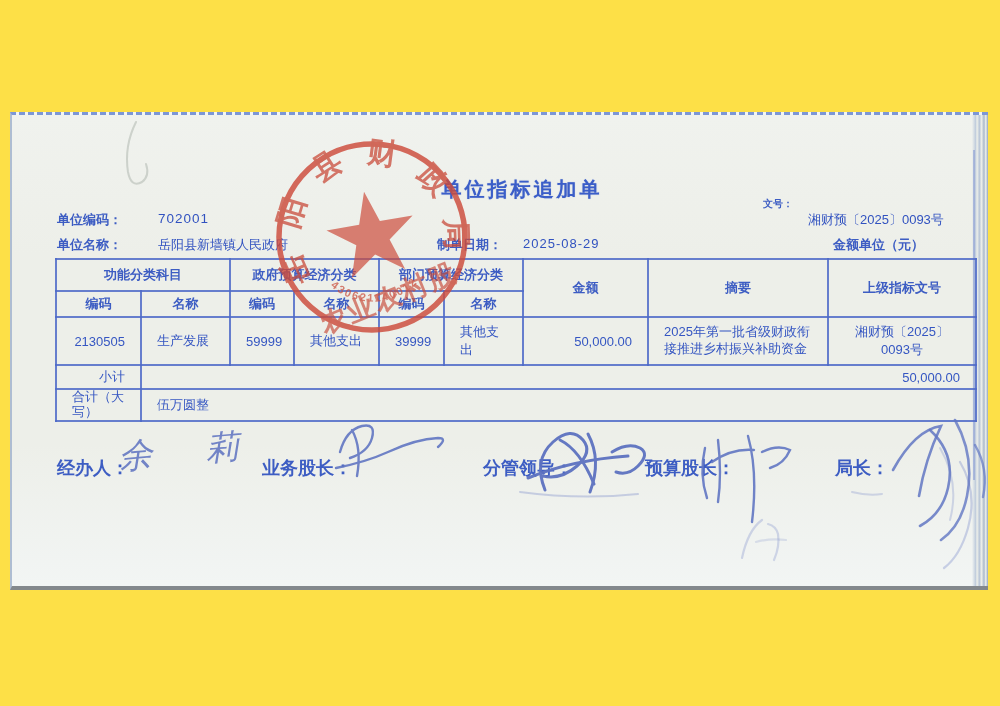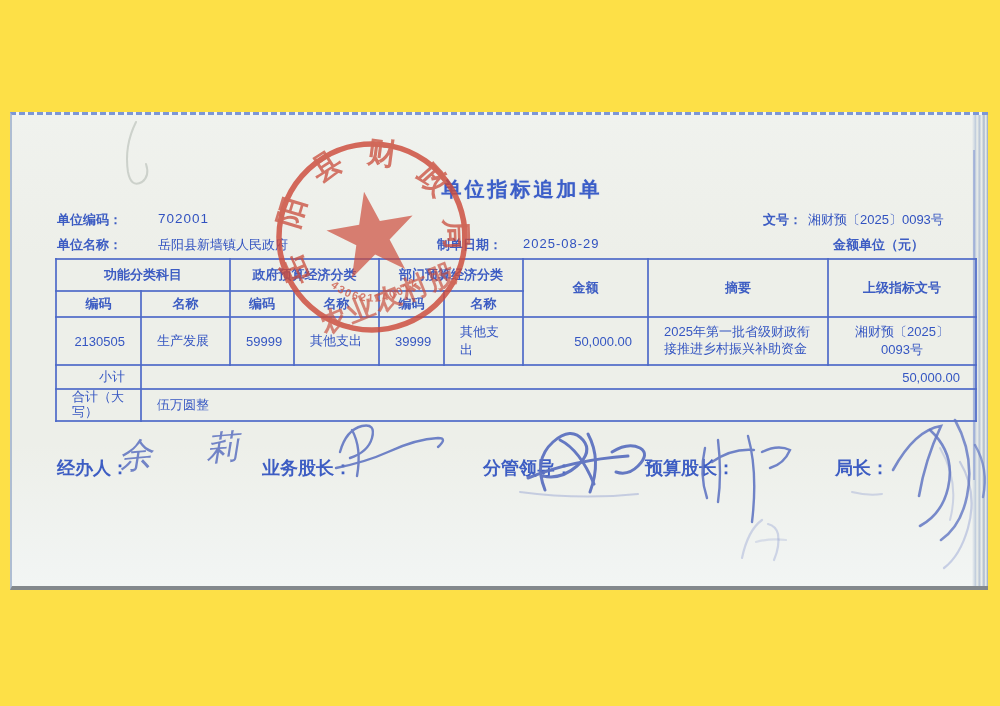--- a/index.html
+++ b/index.html
@@ -48,21 +48,21 @@
   <div class="paper">
     <div class="edge-stack"></div>
   </div>
   <div class="ghost-vline"></div>
 
   <div class="title">单位指标追加单</div>
 
   <span class="txt blue lbl" style="left:57px;top:211px;font-size:13px;">单位编码：</span>
   <span class="txt val" style="left:158px;top:211px;font-size:13.5px;letter-spacing:1px;">702001</span>
 
-  <span class="txt blue lbl" style="left:763px;top:211px;font-size:13px;">文号：</span>
+  <span class="txt blue lbl" style="left:763px;top:197px;font-size:10px;">文号：</span>
   <span class="txt val" style="left:808px;top:211px;font-size:13px;">湘财预〔2025〕0093号</span>
 
   <span class="txt blue lbl" style="left:57px;top:236px;font-size:13px;">单位名称：</span>
   <span class="txt val" style="left:158px;top:236px;font-size:13px;">岳阳县新墙镇人民政府</span>
 
   <span class="txt blue lbl" style="left:437px;top:236px;font-size:13px;">制单日期：</span>
   <span class="txt val" style="left:523px;top:236px;font-size:13px;letter-spacing:1px;">2025-08-29</span>
 
   <span class="txt blue lbl" style="left:833px;top:236px;font-size:13px;">金额单位（元）</span>
 

